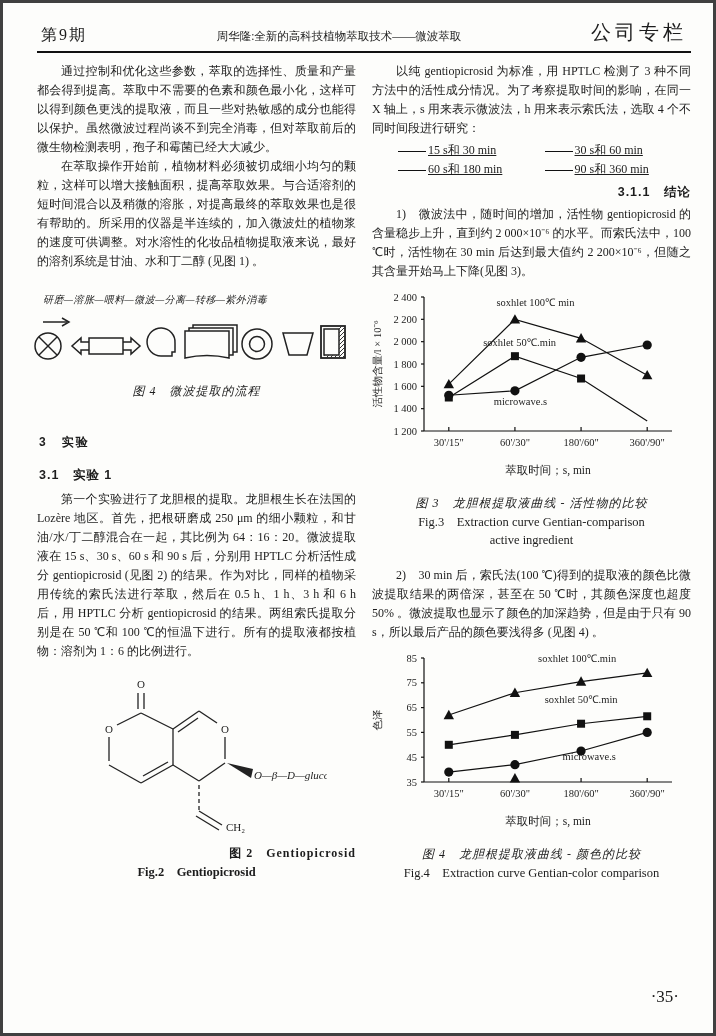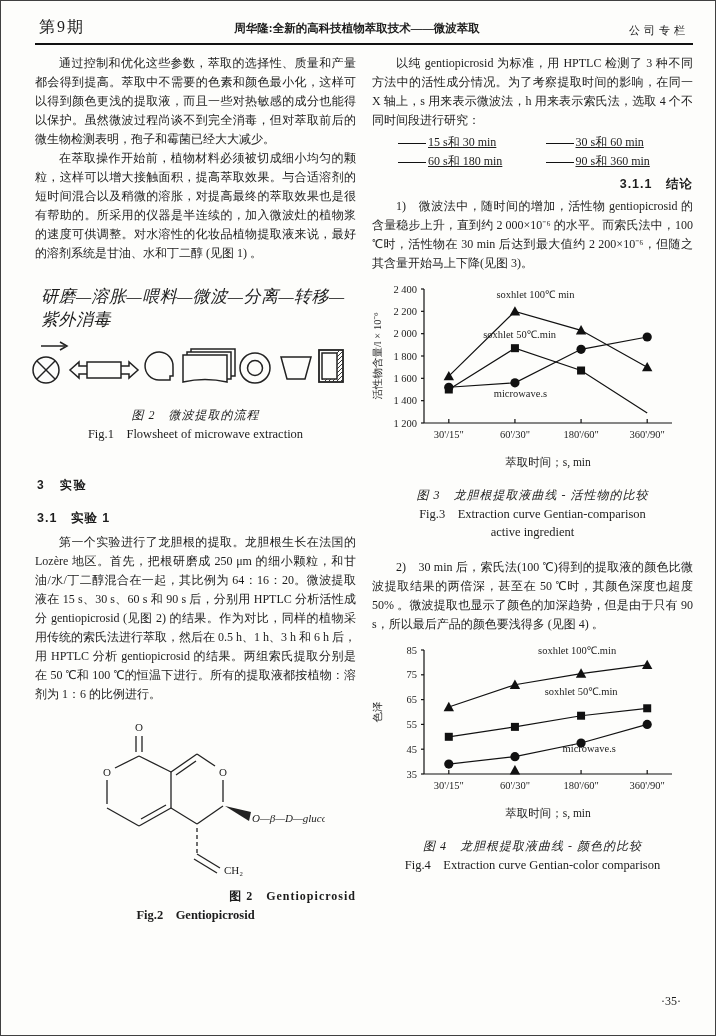--- a/index.html
+++ b/index.html
@@ -2,47 +2,47 @@
 <html><head>
 <meta charset="utf-8">
 <style>
   html,body{margin:0;padding:0;}
   body{
     width:716px;height:1036px;background:#e9e9e6;
     font-family:"Liberation Serif","DejaVu Serif",serif;color:#1c1c1c;
   }
   .page{
     position:relative;width:716px;height:1036px;box-sizing:border-box;
-    background:#fdfdfb;border:1px solid #404040;overflow:hidden;
+    background:#fdfdfb;border:3px solid #404040;overflow:hidden;
     padding:14px 22px 0 34px;
   }
   
   .hdr{display:flex;justify-content:space-between;align-items:flex-end;padding:2px 4px 5px 4px;border-bottom:2.5px solid #111;}
   .hdr .issue{font-size:16px;letter-spacing:2px;}
-  .hdr .running{font-size:11.5px;font-weight:bold;padding-bottom:2px;text-align:center;}
-  .hdr .colname{font-size:11px;letter-spacing:4px;}
+  .hdr .running{font-size:11.5px;font-weight:normal;padding-bottom:2px;text-align:center;}
+  .hdr .colname{font-size:20px;letter-spacing:4px;}
   
   .cols{display:flex;gap:16px;margin-top:9px;}
   .col{width:322px;}
   p.b{font-size:12px;line-height:19px;text-indent:2em;margin:0;text-align:justify;font-family:Liberation Serif, serif;}
   p.b + p.b{margin-top:0;}
   
-  .flowtext{font-size:17px;font-style:italic;margin:22px 0 6px 6px;letter-spacing:.5px;}
+  .flowtext{font-size:10px;font-style:italic;margin:22px 0 6px 6px;letter-spacing:.5px;}
   .iconrow{margin-left:-6px;}
   .capcn{text-align:center;font-size:12px;font-style:italic;margin:10px 0 2px 0;letter-spacing:1px;}
   .capen{text-align:center;font-size:12.5px;margin:2px 0 0 0;}
   .h3{font-family:"Liberation Sans","DejaVu Sans",sans-serif;font-weight:bold;font-size:12px;margin:34px 0 0 2px;letter-spacing:2px;}
   .h31{font-family:"Liberation Sans","DejaVu Sans",sans-serif;font-weight:bold;font-size:12.5px;margin:16px 0 6px 2px;letter-spacing:1px;}
   .h311{font-family:"Liberation Sans","DejaVu Sans",sans-serif;font-weight:bold;font-size:12.5px;margin:6px 0 4px 0;letter-spacing:1px;text-align:right;}
   
   .legend{display:grid;grid-template-columns:1fr 1fr;row-gap:1px;margin:3px 0 4px 26px;font-size:12px;line-height:18px;text-decoration:underline;}
   .legend .li{white-space:nowrap;}
   .legend .ln{display:inline-block;width:28px;border-top:1.6px solid #111;vertical-align:middle;margin-right:2px;}
   .chartwrap{margin:4px 0 0 -4px;}
-  .pageno{position:absolute;right:34px;bottom:26px;font-size:12px;text-align:right;}
+  .pageno{position:absolute;right:34px;bottom:26px;font-size:17px;text-align:right;}
   .mol{margin:6px 0 0 10px;}
   svg text{fill:#1c1c1c;}
 </style>
 </head>
 <body>
 
 <div class="page">
 
   <div class="hdr">
     <span class="issue">第9期</span>
@@ -103,22 +103,21 @@
             <g>
               <rect x="290" y="13" width="24" height="32" stroke-width="1.8"></rect>
               <rect x="293" y="16" width="15" height="26"></rect>
               <rect x="308" y="13" width="6" height="32" fill="url(#hatch)" stroke="none"></rect>
               <rect x="293" y="42" width="21" height="3" fill="url(#hatch)" stroke="none"></rect>
             </g>
           </g>
         </svg>
       </div>
 
-      <div class="capcn">图 2　微波提取的流程</div>
-      <div class="capen">Fig.1　Flowsheet of microwave extraction</div>
+      <div class="capcn">图 4　微波提取的流程</div>
 
       <div class="h3">3　实验</div>
       <div class="h31">3.1　实验 1</div>
 
       <p class="b">第一个实验进行了龙胆根的提取。龙胆根生长在法国的 Lozère 地区。首先，把根研磨成 250 μm 的细小颗粒，和甘油/水/丁二醇混合在一起，其比例为 64：16：20。微波提取液在 15 s、30 s、60 s 和 90 s 后，分别用 HPTLC 分析活性成分 gentiopicrosid (见图 2) 的结果。作为对比，同样的植物采用传统的索氏法进行萃取，然后在 0.5 h、1 h、3 h 和 6 h 后，用 HPTLC 分析 gentiopicrosid 的结果。两组索氏提取分别是在 50 ℃和 100 ℃的恒温下进行。所有的提取液都按植物：溶剂为 1：6 的比例进行。</p>
 
       <div class="mol">
         <svg width="280" height="172" viewBox="0 0 280 172">
           <g fill="none" stroke="#222" stroke-width="1.3">
 

